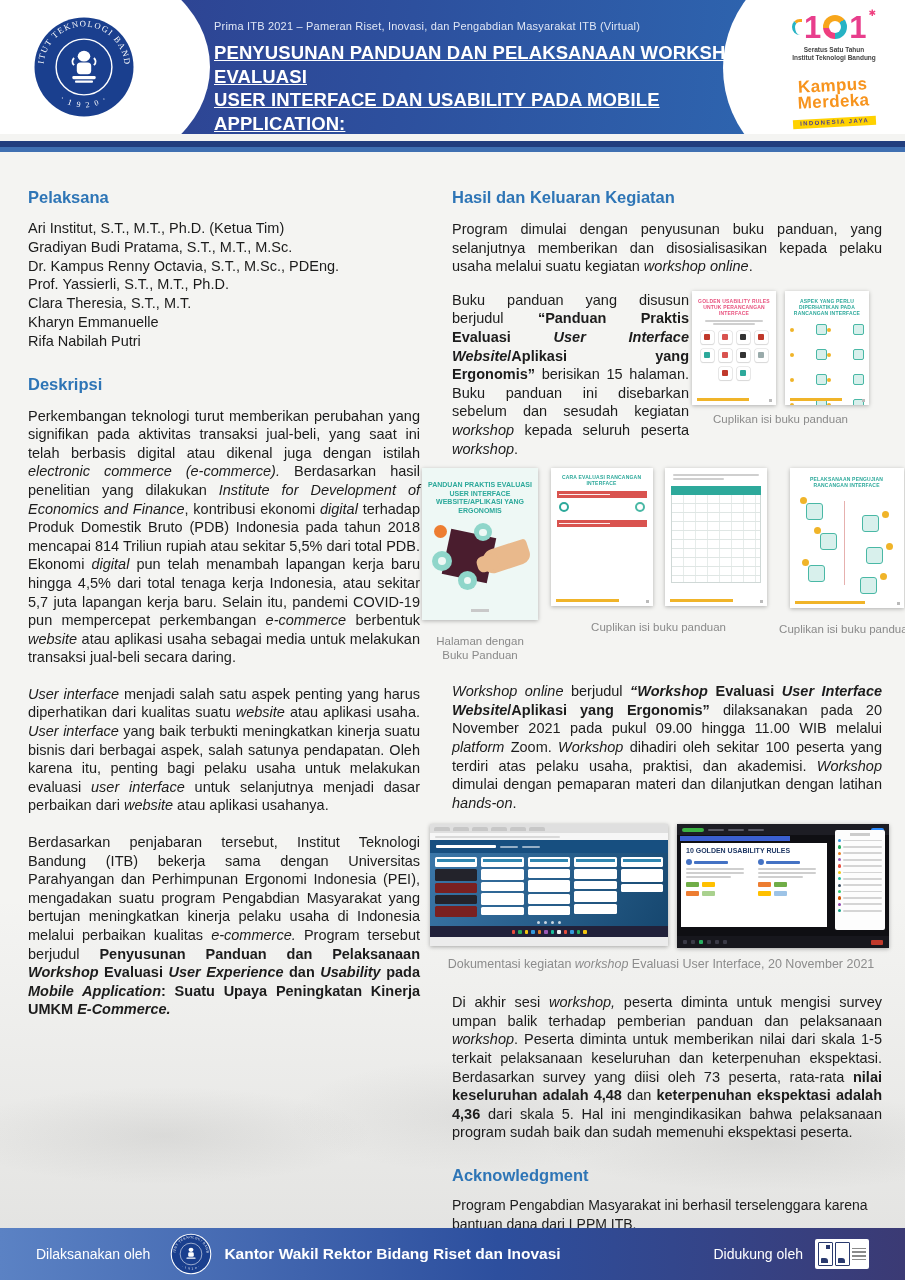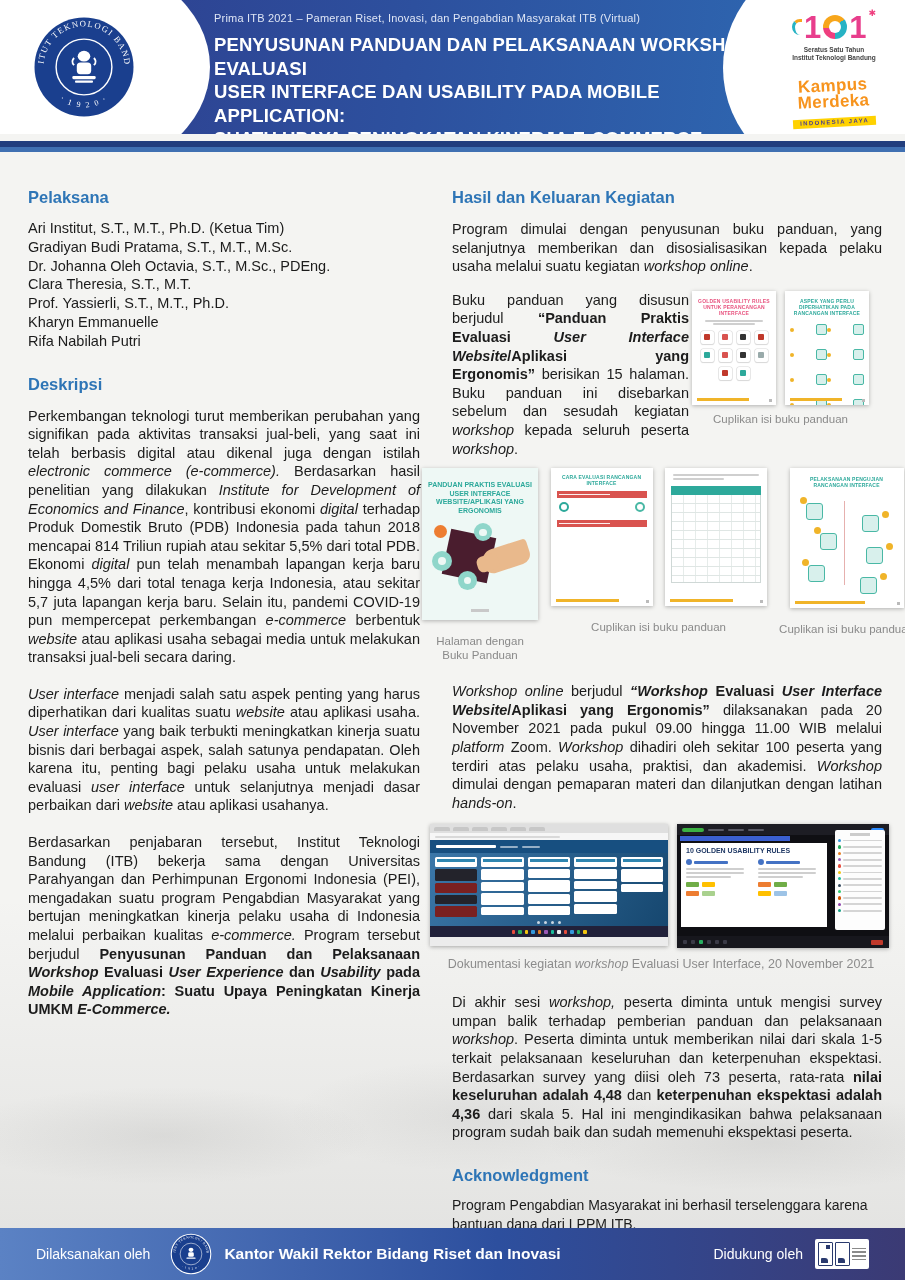--- a/index.html
+++ b/index.html
@@ -17,23 +17,23 @@
   }
 
   
   .header { position:absolute; top:0; left:0; width:905px; height:134px;
     background:linear-gradient(97deg, #2e3c8c 0%, #2d509e 45%, #2e6db6 100%); overflow:hidden; }
   .blob { position:absolute; background:#fff; border-radius:50%; }
   .blob-left { left:-62px; top:-42px; width:272px; height:218px; }
   .blob-right { right:-58px; top:-48px; width:240px; height:232px; }
   .seal { position:absolute; }
   .seal-header { left:30px; top:13px; width:108px; height:108px; }
-  .header-text { position:absolute; left:214px; top:12px; width:575px; color:#fff; }
+  .header-text { position:absolute; left:214px; top:20px; width:575px; color:#fff; }
   .tagline { font-size:11px; color:#dfe6f5; letter-spacing:.2px; }
-  .poster-title { margin-top:9px; font-size:18.5px; font-weight:bold; line-height:23.5px; letter-spacing:.1px; }
+  .poster-title { margin-top:9px; font-size:18.5px; font-weight:bold; line-height:23.5px; letter-spacing:.1px;text-decoration:underline; }
   .hdr-logos { position:absolute; right:6px; top:8px; width:130px; display:flex; flex-direction:column; align-items:center; }
   .logo101 { text-align:center; }
   .l101-row { display:flex; align-items:center; justify-content:center; gap:2px; height:38px; }
   .l101-one { color:#e83e8c; font-weight:800; font-size:31px; line-height:31px; }
   .l101-zero { position:relative; width:24px; height:24px; border-radius:50%;
     background:conic-gradient(from -30deg, #f7a61b 0 22%, #27b3c4 22% 58%, #ef3f7f 58% 82%, #f7a61b 82% 100%); }
   .l101-zero::after { content:""; position:absolute; inset:6px; border-radius:50%; background:#fff; }
   .l101-swirl { width:10px; height:16px; border-left:3px solid #27b3c4; border-top:3px solid #f7a61b; border-radius:8px 0 0 8px; }
   .l101-spark { color:#ef3f7f; font-size:9px; align-self:flex-start; }
   .l101-cap { font-size:6.5px; color:#444; line-height:8px; font-weight:bold; }
@@ -248,23 +248,23 @@
     </div>
   </div>
   <div class="stripe-1"></div>
   <div class="stripe-2"></div>
 
   <div class="col left-col">
     <div class="sec-h">Pelaksana</div>
     <ul class="team">
       <li>Ari Institut, S.T., M.T., Ph.D. (Ketua Tim)</li>
       <li>Gradiyan Budi Pratama, S.T., M.T., M.Sc.</li>
-      <li>Dr. Johanna Oleh Octavia, S.T., M.Sc., PDEng.</li>
+      <li>Dr. Kampus Renny Octavia, S.T., M.Sc., PDEng.</li>
+      <li>Prof. Yassierli, S.T., M.T., Ph.D.</li>
       <li>Clara Theresia, S.T., M.T.</li>
-      <li>Prof. Yassierli, S.T., M.T., Ph.D.</li>
       <li>Kharyn Emmanuelle</li>
       <li>Rifa Nabilah Putri</li>
     </ul>
     <div class="sec-h h-desk">Deskripsi</div>
     <p class="body-txt para"><span>Perkembangan teknologi turut memberikan perubahan yang signifikan pada aktivitas transaksi jual-beli, yang saat ini telah berbasis digital atau dikenal juga dengan istilah </span><span style="font-style: italic;">electronic commerce (e-commerce).</span><span> Berdasarkan hasil penelitian yang dilakukan </span><span style="font-style: italic;">Institute for Development of Economics and Finance</span><span>, kontribusi ekonomi </span><span style="font-style: italic;">digital</span><span> terhadap Produk Domestik Bruto (PDB) Indonesia pada tahun 2018 mencapai 814 Triliun rupiah atau sekitar 5,5% dari total PDB. Ekonomi </span><span style="font-style: italic;">digital</span><span> pun telah menambah lapangan kerja baru hingga 4,5% dari total tenaga kerja Indonesia, atau sekitar 5,7 juta lapangan kerja baru.  Selain itu, pandemi COVID-19 pun mempercepat perkembangan </span><span style="font-style: italic;">e-commerce</span><span> berbentuk </span><span style="font-style: italic;">website</span><span> atau aplikasi usaha sebagai media untuk melakukan transaksi jual-beli secara daring.</span></p>
     <p class="body-txt para"><span style="font-style: italic;">User interface</span><span> menjadi salah satu aspek penting yang harus diperhatikan dari kualitas suatu </span><span style="font-style: italic;">website</span><span> atau aplikasi usaha. </span><span style="font-style: italic;">User interface</span><span> yang baik terbukti meningkatkan kinerja suatu bisnis dari berbagai aspek, salah satunya pendapatan. Oleh karena itu, penting bagi pelaku usaha untuk melakukan evaluasi </span><span style="font-style: italic;">user interface</span><span> untuk selanjutnya menjadi dasar perbaikan dari </span><span style="font-style: italic;">website</span><span> atau aplikasi usahanya.</span></p>
     <p class="body-txt para"><span>Berdasarkan penjabaran tersebut, Institut Teknologi Bandung (ITB) bekerja sama dengan Universitas Parahyangan dan Perhimpunan Ergonomi Indonesia (PEI), mengadakan suatu program Pengabdian Masyarakat yang bertujan meningkatkan kinerja pelaku usaha di Indonesia melalui perbaikan kualitas </span><span style="font-style: italic;">e-commerce.</span><span> Program tersebut berjudul </span><span style="font-weight: bold;">Penyusunan Panduan dan Pelaksanaan </span><span style="font-weight: bold; font-style: italic;">Workshop</span><span style="font-weight: bold;"> Evaluasi </span><span style="font-weight: bold; font-style: italic;">User Experience</span><span style="font-weight: bold;"> dan </span><span style="font-weight: bold; font-style: italic;">Usability</span><span style="font-weight: bold;"> pada </span><span style="font-weight: bold; font-style: italic;">Mobile Application</span><span style="font-weight: bold;">: Suatu Upaya Peningkatan Kinerja UMKM </span><span style="font-weight: bold; font-style: italic;">E-Commerce.</span></p>
   </div>
 
   <div class="col right-col">

